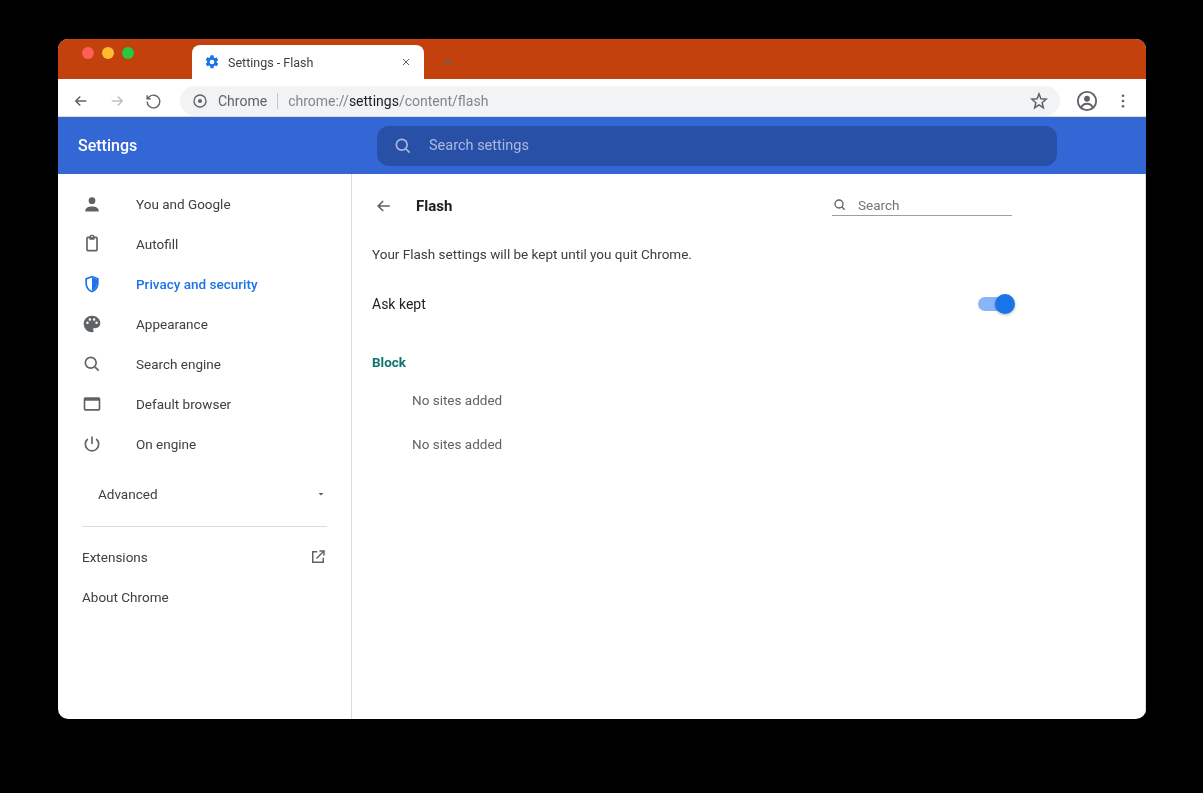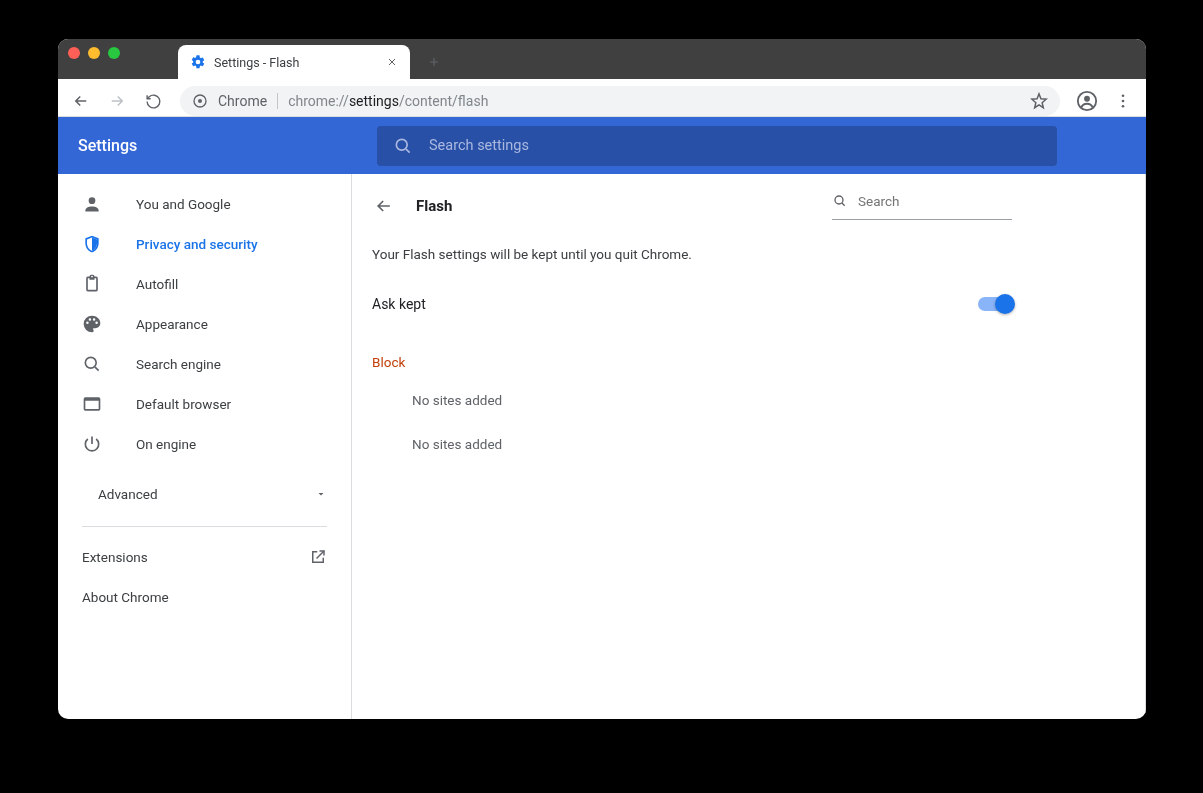--- a/index.html
+++ b/index.html
@@ -3,21 +3,21 @@
 <meta charset="utf-8">
 <style>
   * { box-sizing: border-box; margin: 0; padding: 0; font-family: -apple-system, BlinkMacSystemFont, "Segoe UI", Roboto, Arial, sans-serif; }
   body { background: #000; width: 1203px; height: 793px; overflow: hidden; }
   .window {
     position: absolute; left: 58px; top: 39px; width: 1088px; height: 680px;
     background: #fff; border-radius: 10px; overflow: hidden;
     box-shadow: 0 20px 60px rgba(0,0,0,.4);
   }
   
-  .tab-strip { height: 40px; background: #404040; display: flex; align-items: flex-end; padding-left: 2px; }
+  .tab-strip { height: 40px; background: #c2410c; display: flex; align-items: flex-end; padding-left: 16px; }
   .traffic-lights { display: flex; gap: 8px; padding: 0 8px 12px 8px; align-self: center; }
   .tl { width: 12px; height: 12px; border-radius: 50%; }
   .tl.red { background: #ff5f57; } .tl.yellow { background: #febc2e; } .tl.green { background: #28c840; }
   .tab {
     margin-left: 50px; background: #fff; height: 34px; width: 232px;
     border-top-left-radius: 8px; border-top-right-radius: 8px;
     display: flex; align-items: center; padding: 0 12px; gap: 8px; font-size: 12.5px; color: #3c4043;
     position: relative;
   }
   .tab .favicon { width: 16px; height: 16px; color: #1a73e8; }
@@ -36,48 +36,48 @@
   .omnibox .sep { width:1px; height:16px; background:#c4c7c5; }
   .omnibox .path { color:#80868b; }
   .omnibox .path .bold { color:#202124; }
   .omnibox .star { margin-left:auto; color:#5f6368; }
   
   .settings-header {
     height: 57px; background: #3367d6; display:flex; align-items:center; padding: 0 20px; gap: 24px;
   }
   .settings-title { color:#fff; font-size:16px; font-weight:500; width: 275px; }
   .search-bar {
-    background: #2850a7; height: 40px; border-radius: 4px; flex: 1; max-width: 680px;
+    background: #2850a7; height: 40px; border-radius: 12px; flex: 1; max-width: 680px;
     display:flex; align-items:center; padding: 0 16px; gap: 16px; color: #aab8e0;
   }
   .search-bar input { background:transparent; border:none; outline:none; color:#fff; font-size:14.5px; flex:1; }
   .search-bar input::placeholder { color:#aab8e0; }
   
   .body { display:flex; height: calc(100% - 40px - 38px - 57px); }
   .sidebar { width: 294px; border-right: 1px solid #dadce0; padding-top: 10px; font-size: 13.5px; color:#3c4043; }
   .nav-item { height: 40px; display:flex; align-items:center; padding-left: 24px; gap: 34px; cursor:pointer; }
   .nav-item .icon { width:20px; height:20px; color:#5f6368; display:flex; align-items:center; justify-content:center;}
   .nav-item.active { color:#1a73e8; font-weight:500; }
   .nav-item.active .icon { color:#1a73e8; }
   .adv-row { height: 44px; display:flex; align-items:center; padding: 0 24px 0 40px; justify-content:space-between; color:#3c4043; cursor:pointer; margin-top:8px;}
   .divider { height:1px; background:#dadce0; margin: 10px 24px; }
   .plain-item { height: 40px; display:flex; align-items:center; padding: 0 24px; justify-content:space-between; cursor:pointer;}
   
   .main { flex:1; overflow:auto; position:relative; border-right: 1px solid #dadce0; }
   .content { max-width: 680px; margin: 0 0; }
   .page-head { display:flex; align-items:center; height:64px; padding: 0 20px; gap: 20px; }
   .page-head .back { color:#5f6368; cursor:pointer; width:24px; height:24px; display:flex; align-items:center; justify-content:center;}
   .page-head .title { font-size:15px; color:#202124; font-weight:700; }
-  .page-head .local-search { margin-left:auto; display:flex; align-items:center; gap:10px; border-bottom:1px solid #9aa0a6; padding-bottom:10px; width:180px;}
+  .page-head .local-search { margin-left:auto; display:flex; align-items:center; gap:10px; border-bottom:1px solid #9aa0a6; padding-bottom:2px; width:180px;}
   .page-head .local-search input { border:none; outline:none; font-size:13.5px; flex:1; }
   .notice { padding: 8px 20px 20px 20px; font-size:13.5px; color:#3c4043; }
   .toggle-row { display:flex; align-items:center; padding: 14px 20px; font-size:14px; color:#202124; }
   .switch { margin-left:auto; width:34px; height:14px; background:#8ab4f8; border-radius:7px; position:relative; cursor:pointer;}
   .switch .knob { position:absolute; right:-3px; top:-3px; width:20px; height:20px; background:#1a73e8; border-radius:50%; box-shadow:0 1px 3px rgba(0,0,0,.3);}
-  .section-label { padding: 28px 20px 8px 20px; font-size:13.5px; font-weight:400; color:#c2410c; }
+  .section-label { padding: 28px 20px 8px 20px; font-size:13.5px; font-weight:700; color:#0f766e; }
   .empty { padding: 14px 20px 14px 60px; font-size:13.5px; color:#5f6368; }
   svg { display:block; }
 </style>
 </head>
 <body>
 
 <div class="window">
 
   <div class="tab-strip">
     <div class="traffic-lights">
@@ -174,36 +174,36 @@
     <div class="sidebar">
       <div class="nav-item">
         <span class="icon">
           <svg viewBox="0 0 24 24" width="20" height="20" fill="currentColor">
               <circle cx="12" cy="8" r="4"></circle>
               <path d="M4 20c0-3.3 3.6-5 8-5s8 1.7 8 5v1H4z"></path>
             </svg>
         </span>
         <span>You and Google</span>
       </div>
+      <div class="nav-item">
+        <span class="icon">
+          <svg viewBox="0 0 24 24" width="20" height="20" fill="currentColor">
+              <path d="M17 3h-2a2 2 0 0 0-2-2h-2a2 2 0 0 0-2 2H7a2 2 0 0 0-2 2v14a2 2 0 0 0 2 2h10a2 2 0 0 0 2-2V5a2 2 0 0 0-2-2zm-5-1h0a1 1 0 0 1 1 1v1h-2V3a1 1 0 0 1 1-1zm5 17H7V5h2v2h6V5h2z"></path>
+            </svg>
+        </span>
+        <span>Autofill</span>
+      </div>
       <div class="nav-item active">
         <span class="icon">
           <svg viewBox="0 0 24 24" width="20" height="20" fill="currentColor">
               <path d="M12 2 4 5v6c0 5 3.4 9.7 8 11 4.6-1.3 8-6 8-11V5l-8-3zm0 2.2 6 2.3V11c0 4-2.6 7.8-6 9-3.4-1.2-6-5-6-9V6.5l6-2.3z"></path>
               <path d="M12 4.2V20c3.4-1.2 6-5 6-9V6.5l-6-2.3z"></path>
             </svg>
         </span>
         <span>Privacy and security</span>
-      </div>
-      <div class="nav-item">
-        <span class="icon">
-          <svg viewBox="0 0 24 24" width="20" height="20" fill="currentColor">
-              <path d="M17 3h-2a2 2 0 0 0-2-2h-2a2 2 0 0 0-2 2H7a2 2 0 0 0-2 2v14a2 2 0 0 0 2 2h10a2 2 0 0 0 2-2V5a2 2 0 0 0-2-2zm-5-1h0a1 1 0 0 1 1 1v1h-2V3a1 1 0 0 1 1-1zm5 17H7V5h2v2h6V5h2z"></path>
-            </svg>
-        </span>
-        <span>Autofill</span>
       </div>
       <div class="nav-item">
         <span class="icon">
           <svg viewBox="0 0 24 24" width="20" height="20" fill="currentColor">
               <path d="M12 2a10 10 0 0 0 0 20 2 2 0 0 0 2-2 2 2 0 0 0-.6-1.4A1 1 0 0 1 14 17h2a6 6 0 0 0 6-6c0-5-4.5-9-10-9zM6.5 12A1.5 1.5 0 1 1 8 10.5 1.5 1.5 0 0 1 6.5 12zm3-4A1.5 1.5 0 1 1 11 6.5 1.5 1.5 0 0 1 9.5 8zm5 0A1.5 1.5 0 1 1 16 6.5 1.5 1.5 0 0 1 14.5 8zm3 4A1.5 1.5 0 1 1 19 10.5 1.5 1.5 0 0 1 17.5 12z"></path>
             </svg>
         </span>
         <span>Appearance</span>
       </div>
       <div class="nav-item">

